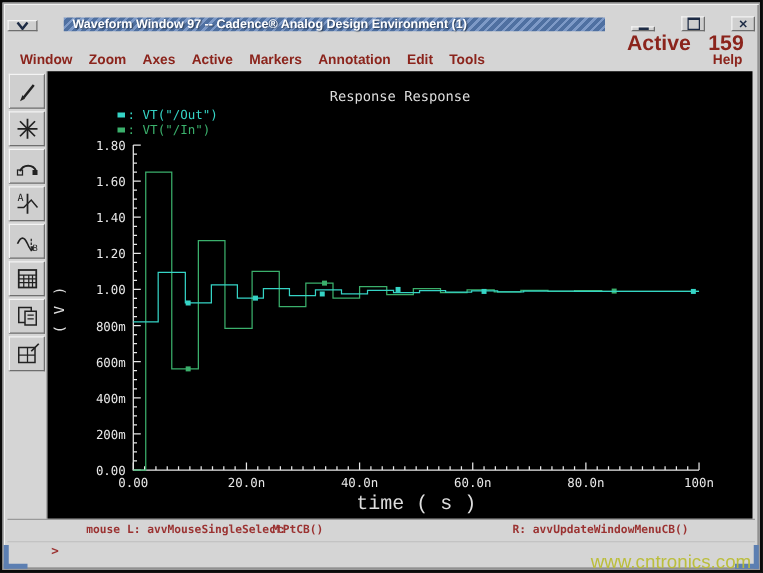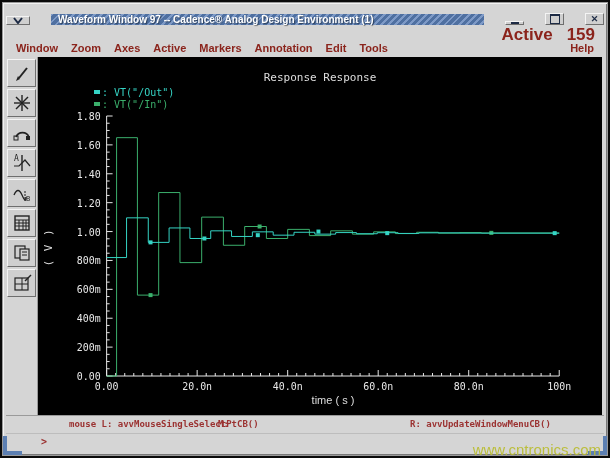--- a/index.html
+++ b/index.html
@@ -40,21 +40,21 @@
 
   .plot{flex:1;position:relative;background:#000;}
   .plot-title{position:absolute;left:0;right:0;top:14px;text-align:center;color:#dedede;
               font-family:"DejaVu Sans Mono",monospace;font-size:11px;}
   .legend{position:absolute;left:56px;top:29px;font-family:"DejaVu Sans Mono",monospace;font-size:10px;}
   .legend-row{display:flex;align-items:center;height:12px;}
   .swatch{display:inline-block;width:6px;height:4px;margin-right:2px;}
   .ylab{position:absolute;left:-9px;top:184px;transform:rotate(-90deg);color:#dedede;
         font-family:"DejaVu Sans Mono",monospace;font-size:11px;letter-spacing:1px;}
   .xlab{position:absolute;left:26px;right:0;top:337px;text-align:center;color:#dedede;
-        font-family:Liberation Sans, sans-serif;font-size:11px;}
+        font-family:Liberation Mono, monospace;font-size:16px;}
   svg.chart{position:absolute;inset:0;}
 
   
   .statusbar{position:absolute;left:3px;right:3px;bottom:21px;height:17px;background:#d5d5d5;
              border-top:1px solid #9a9a9a;border-bottom:1px solid #bdbdbd;
              font-family:"DejaVu Sans Mono",monospace;font-size:9px;font-weight:bold;color:#9b3231;}
   .statusbar span{position:absolute;top:3px;white-space:nowrap;}
   .st-l{left:33px;margin-left:30px;} .st-m{left:212px;} .st-r{left:404px;}
   .promptbar{position:absolute;left:3px;right:3px;bottom:4px;height:17px;background:#d5d5d5;
              font-family:"DejaVu Sans Mono",monospace;font-size:10px;font-weight:bold;color:#9b3231;}

